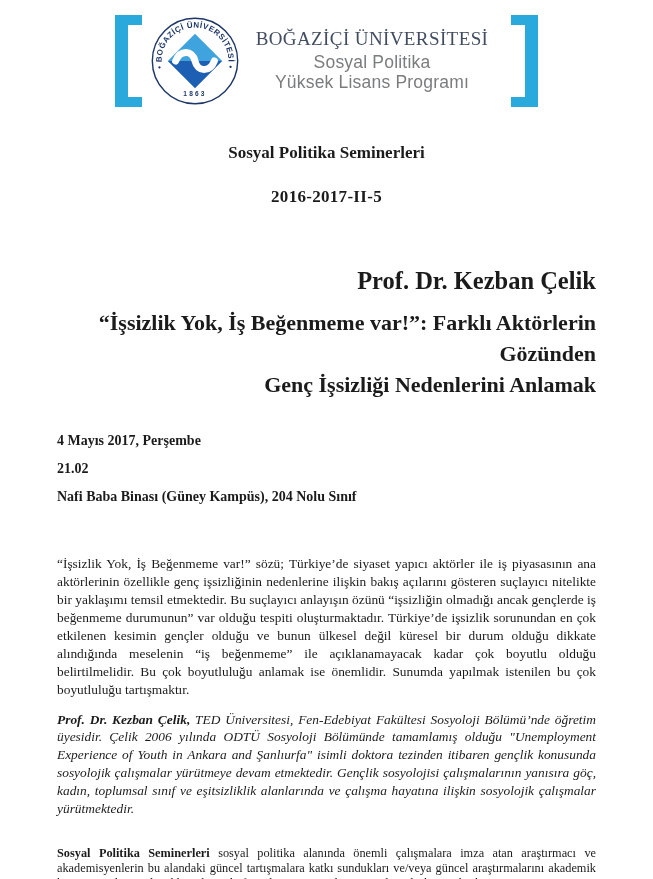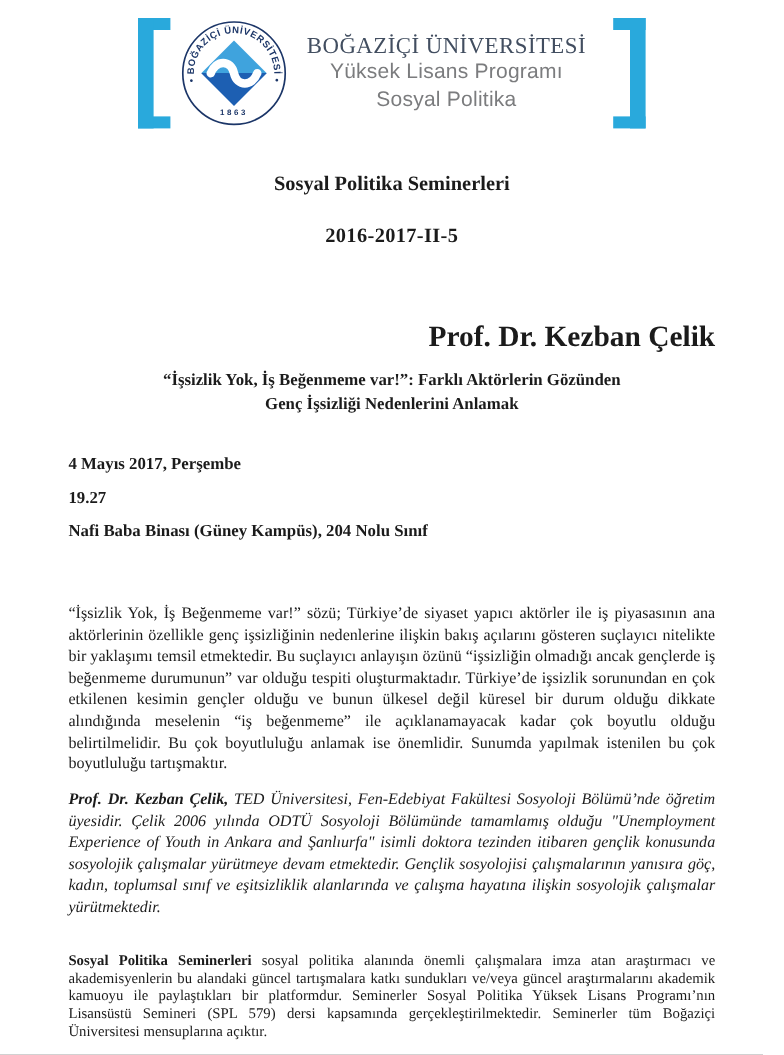--- a/index.html
+++ b/index.html
@@ -21,21 +21,21 @@
   }
   .logo-text .prog{
     font-family:"Liberation Sans", sans-serif;font-size:17.5px;letter-spacing:.2px;
     color:var(--program-text,#7B7C7E);line-height:1.12;
   }
   .logo-text .prog.first{margin-top:3px;}
   
   .series{font-weight:bold;font-size:17px;text-align:center;margin-top:36px;}
   .series.code{margin-top:24px;letter-spacing:.3px;}
   .speaker{font-weight:bold;font-size:24.5px;text-align:right;margin:60px 0 0 0;padding:0;}
-  .talk-title{font-weight:bold;font-size:14px;text-align:center;margin-top:13px;line-height:1.4;}
+  .talk-title{font-weight:bold;font-size:22px;text-align:right;margin-top:13px;line-height:1.4;}
   .when{font-weight:bold;font-size:14px;}
   .when.date{margin-top:33px;}
   .when.time{margin-top:12px;}
   .when.place{margin-top:12px;}
   
   p{margin:0;font-family:Liberation Serif, serif;}
   .abstract{
     margin-top:50px;font-size:13.4px;line-height:1.335;text-align:justify;
   }
   .bio{
@@ -69,39 +69,39 @@
       <text font-family="Liberation Sans, sans-serif" font-size="9" font-weight="bold" fill="#1C3668" text-anchor="middle" letter-spacing="0.6">
         <textPath href="#ringPath" startOffset="50%">• BOĞAZİÇİ ÜNİVERSİTESİ •</textPath>
       </text>
       <polygon points="50,19 81,50 50,81 19,50" fill="url(#diamondGrad)"></polygon>
       <path d="M 28,50 C 33,37 47,37 50,50 C 53,63 67,63 72,50" fill="none" stroke="#ffffff" stroke-width="8" stroke-linecap="round"></path>
       <text x="50" y="90" font-family="Liberation Sans, sans-serif" font-size="7.5" font-weight="bold" fill="#1C3668" text-anchor="middle" letter-spacing="2.5">1863</text>
     </svg>
 
     <div class="logo-text">
       <div class="uni">BOĞAZİÇİ ÜNİVERSİTESİ</div>
+      <div class="prog first">Sosyal Politika</div>
       <div class="prog">Yüksek Lisans Programı</div>
-      <div class="prog first">Sosyal Politika</div>
     </div>
 
     <div class="bracket right"></div>
   </div>
 
   <div class="series">Sosyal Politika Seminerleri</div>
   <div class="series code">2016-2017-II-5</div>
 
   <h1 class="speaker">Prof. Dr. Kezban Çelik</h1>
 
   <div class="talk-title">
     <span>“İşsizlik Yok, İş Beğenmeme var!”: Farklı Aktörlerin Gözünden</span><br>
     <span>Genç İşsizliği Nedenlerini Anlamak</span>
   </div>
 
   <div class="when date">4 Mayıs 2017, Perşembe</div>
-  <div class="when time">19.27</div>
+  <div class="when time">21.02</div>
   <div class="when place">Nafi Baba Binası (Güney Kampüs), 204 Nolu Sınıf</div>
 
   <p class="abstract">“İşsizlik Yok, İş Beğenmeme var!” sözü; Türkiye’de siyaset yapıcı aktörler ile iş piyasasının ana aktörlerinin özellikle genç işsizliğinin nedenlerine ilişkin bakış açılarını gösteren suçlayıcı nitelikte bir yaklaşımı temsil etmektedir. Bu suçlayıcı anlayışın özünü “işsizliğin olmadığı ancak gençlerde iş beğenmeme durumunun” var olduğu tespiti oluşturmaktadır. Türkiye’de işsizlik sorunundan en çok etkilenen kesimin gençler olduğu ve bunun ülkesel değil küresel bir durum olduğu dikkate alındığında meselenin “iş beğenmeme” ile açıklanamayacak kadar çok boyutlu olduğu belirtilmelidir. Bu çok boyutluluğu anlamak ise önemlidir. Sunumda yapılmak istenilen bu çok boyutluluğu tartışmaktır.</p>
 
   <p class="bio"><span class="lead">Prof. Dr. Kezban Çelik,</span><span> TED Üniversitesi, Fen-Edebiyat Fakültesi Sosyoloji Bölümü’nde öğretim üyesidir. Çelik 2006 yılında ODTÜ Sosyoloji Bölümünde tamamlamış olduğu "Unemployment Experience of Youth in Ankara and Şanlıurfa" isimli doktora tezinden itibaren gençlik konusunda sosyolojik çalışmalar yürütmeye devam etmektedir. Gençlik sosyolojisi çalışmalarının yanısıra göç, kadın, toplumsal sınıf ve eşitsizliklik alanlarında ve çalışma hayatına ilişkin sosyolojik çalışmalar yürütmektedir.</span></p>
 
   <p class="footer-par"><span class="lead">Sosyal Politika Seminerleri</span><span> sosyal politika alanında önemli çalışmalara imza atan araştırmacı ve akademisyenlerin bu alandaki güncel tartışmalara katkı sundukları ve/veya güncel araştırmalarını akademik kamuoyu ile paylaştıkları bir platformdur. Seminerler Sosyal Politika Yüksek Lisans Programı’nın Lisansüstü Semineri (SPL 579) dersi kapsamında gerçekleştirilmektedir. Seminerler tüm Boğaziçi Üniversitesi mensuplarına açıktır.</span></p>
 
 </div>
 

